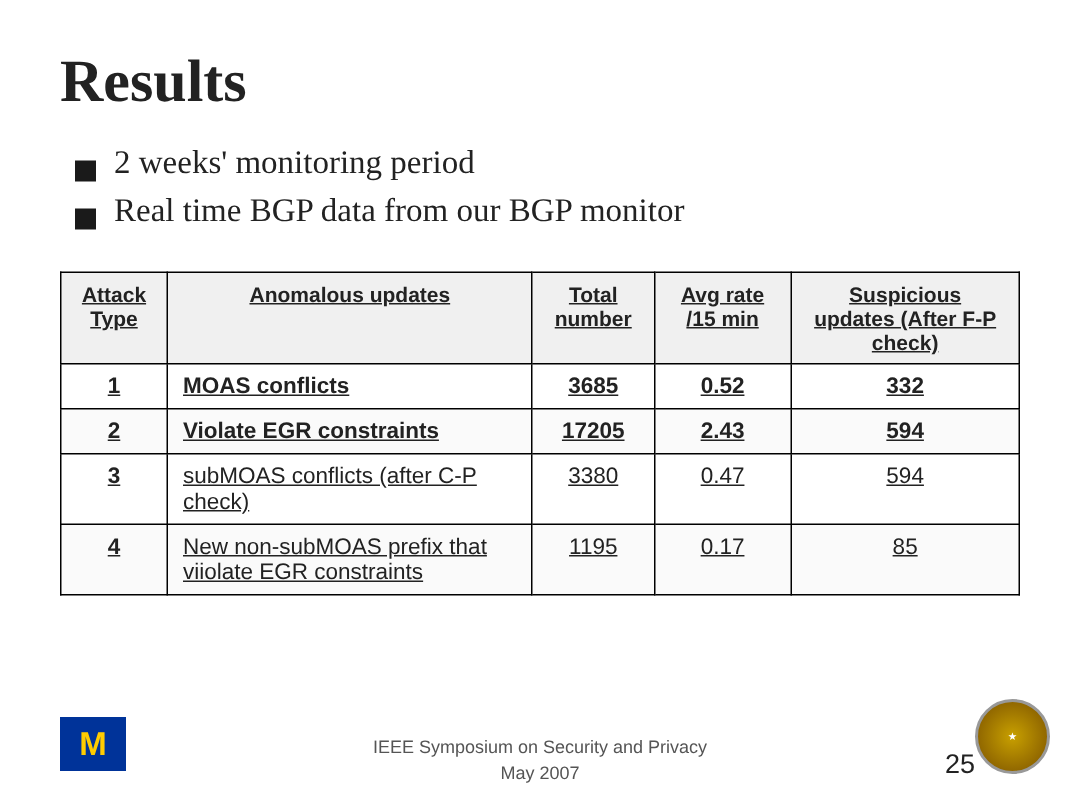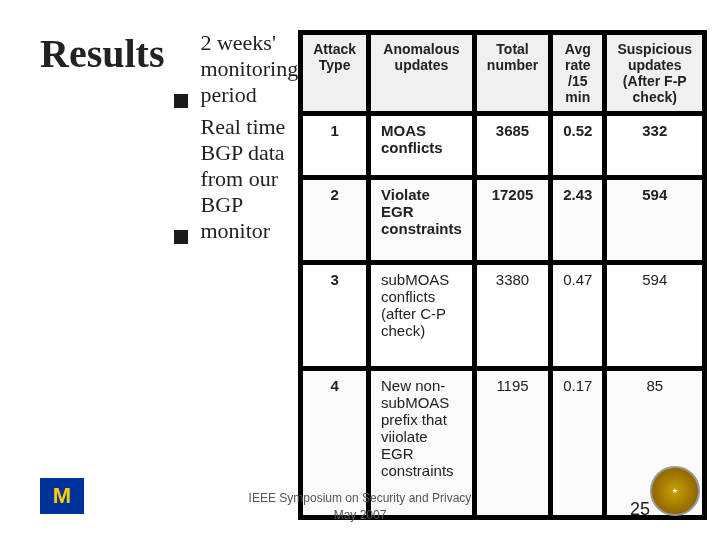--- a/index.html
+++ b/index.html
@@ -9,21 +9,21 @@
       background: #ffffff;
       font-family: Arial, sans-serif;
       overflow: hidden;
       position: relative;
     }
     .page {
       width: 720px;
       height: 540px;
       padding: 30px 40px 20px 40px;
       display: flex;
-      flex-direction: row;
+      flex-direction: column;
     }
     .title {
       font-size: 40px;
       font-weight: bold;
       color: #222;
       margin-bottom: 18px;
       font-family: Georgia, serif;
     }
     .bullets {
       margin-bottom: 22px;
@@ -46,23 +46,24 @@
       margin-top: 5px;
       flex-shrink: 0;
     }
     .table-wrap {
       width: 100%;
       border-collapse: collapse;
       font-size: 15px;
       color: #222;
     }
     .table-wrap th, .table-wrap td {
-      border: 5px solid #000000;
+      border: 1px solid #000000;
       padding: 6px 10px;
       vertical-align: top;
+      text-decoration: underline;
     }
     .table-wrap th {
       background: #f0f0f0;
       font-weight: bold;
       font-size: 14px;
     }
     .table-wrap tr:nth-child(even) td {
       background: #fafafa;
     }
     .table-wrap tr:nth-child(odd) td {

